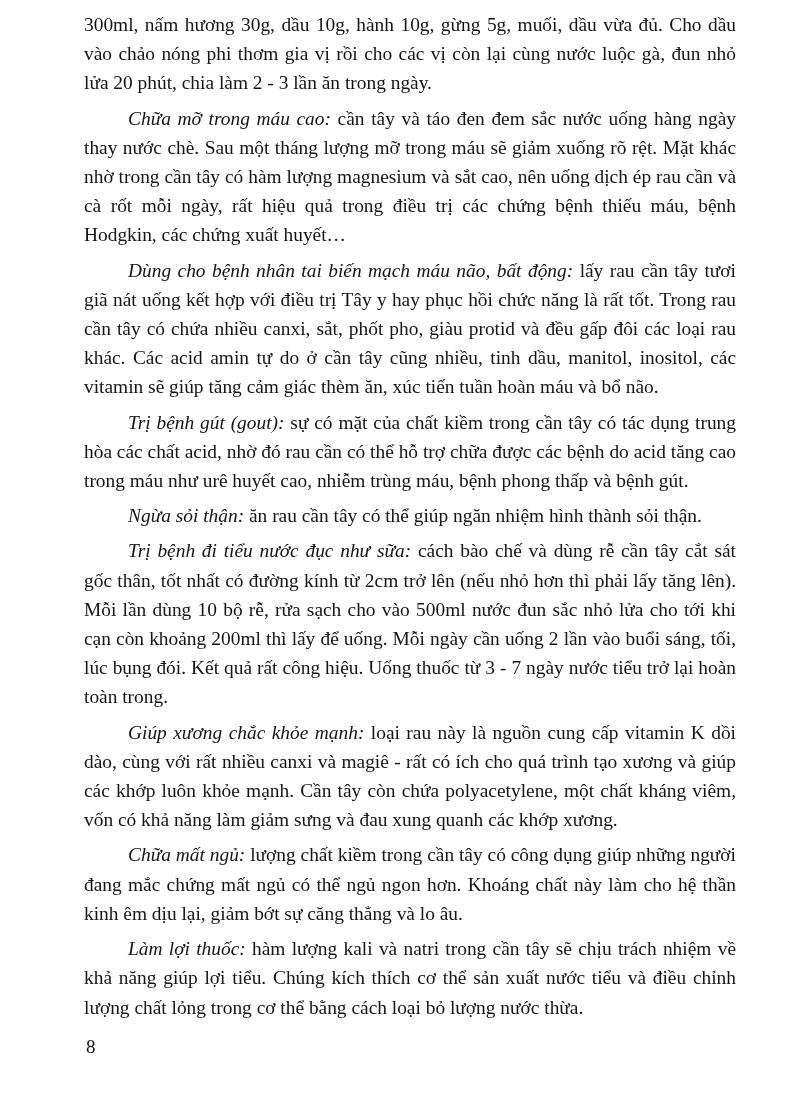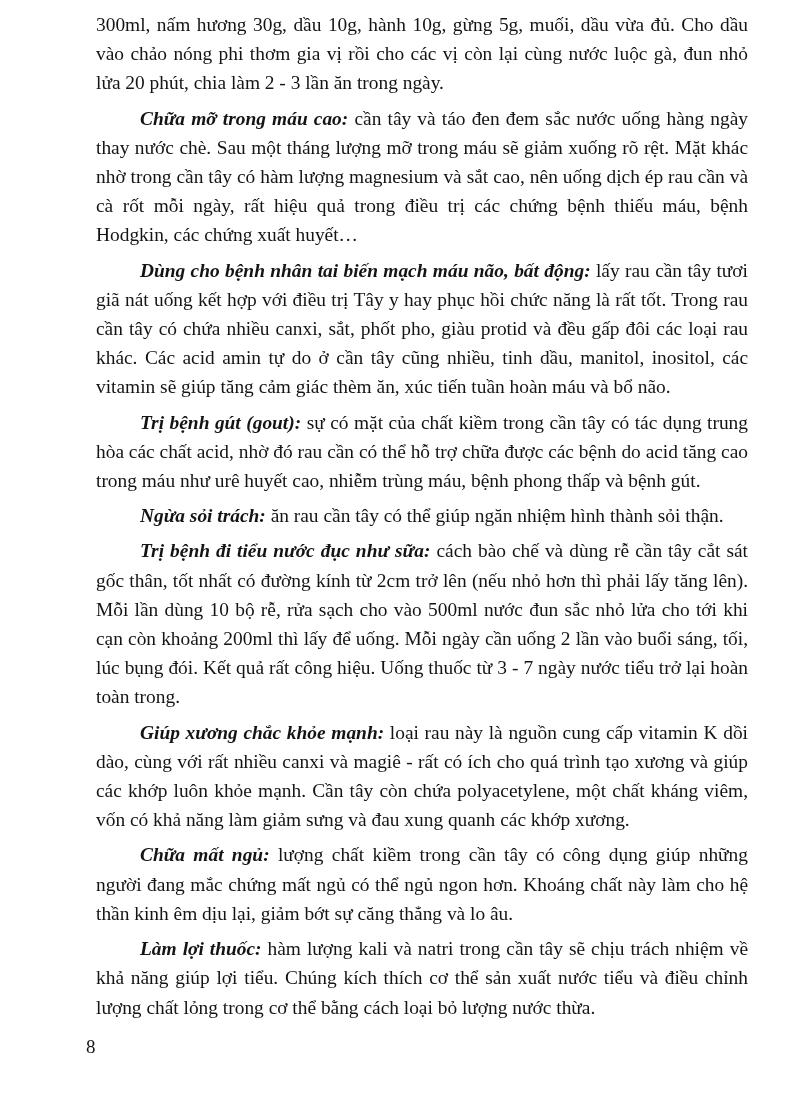--- a/index.html
+++ b/index.html
@@ -13,34 +13,33 @@
       position: relative;
       overflow: hidden;
       font-family: "Liberation Serif", "DejaVu Serif", serif;
       color: #141414;
     }
     .page {
       position: absolute;
       left: 84px;
       top: 10px;
       width: 652px;
-      margin-left: 12px;
     }
     .para {
       margin: 0 0 6px 0;
       font-size: 19.4px;
       line-height: 29.2px;
       text-align: justify;
       text-indent: 0;
     }
     .para.indented {
       text-indent: 44px;
     }
     .heading {
-      font-weight: bold;
+      font-weight: normal;
       font-style: italic;
     }
     .page-number {
       position: absolute;
       left: 86px;
       top: 1035px;
       font-size: 19px;
       line-height: 24px;
     }
   </style>
@@ -54,21 +53,21 @@
   <p class="para indented">
     <span class="heading">Chữa mỡ trong máu cao:</span><span> cần tây và táo đen đem sắc nước uống hàng ngày thay nước chè. Sau một tháng lượng mỡ trong máu sẽ giảm xuống rõ rệt. Mặt khác nhờ trong cần tây có hàm lượng magnesium và sắt cao, nên uống dịch ép rau cần và cà rốt mỗi ngày, rất hiệu quả trong điều trị các chứng bệnh thiếu máu, bệnh Hodgkin, các chứng xuất huyết…</span>
   </p>
   <p class="para indented">
     <span class="heading">Dùng cho bệnh nhân tai biến mạch máu não, bất động:</span><span> lấy rau cần tây tươi giã nát uống kết hợp với điều trị Tây y hay phục hồi chức năng là rất tốt. Trong rau cần tây có chứa nhiều canxi, sắt, phốt pho, giàu protid và đều gấp đôi các loại rau khác. Các acid amin tự do ở cần tây cũng nhiều, tinh dầu, manitol, inositol, các vitamin sẽ giúp tăng cảm giác thèm ăn, xúc tiến tuần hoàn máu và bổ não.</span>
   </p>
   <p class="para indented">
     <span class="heading">Trị bệnh gút (gout):</span><span> sự có mặt của chất kiềm trong cần tây có tác dụng trung hòa các chất acid, nhờ đó rau cần có thể hỗ trợ chữa được các bệnh do acid tăng cao trong máu như urê huyết cao, nhiễm trùng máu, bệnh phong thấp và bệnh gút.</span>
   </p>
   <p class="para indented">
-    <span class="heading">Ngừa sỏi trách:</span><span> ăn rau cần tây có thể giúp ngăn nhiệm hình thành sỏi thận.</span>
+    <span class="heading">Ngừa sỏi thận:</span><span> ăn rau cần tây có thể giúp ngăn nhiệm hình thành sỏi thận.</span>
   </p>
   <p class="para indented">
     <span class="heading">Trị bệnh đi tiểu nước đục như sữa:</span><span> cách bào chế và dùng rễ cần tây cắt sát gốc thân, tốt nhất có đường kính từ 2cm trở lên (nếu nhỏ hơn thì phải lấy tăng lên). Mỗi lần dùng 10 bộ rễ, rửa sạch cho vào 500ml nước đun sắc nhỏ lửa cho tới khi cạn còn khoảng 200ml thì lấy để uống. Mỗi ngày cần uống 2 lần vào buổi sáng, tối, lúc bụng đói. Kết quả rất công hiệu. Uống thuốc từ 3 - 7 ngày nước tiểu trở lại hoàn toàn trong.</span>
   </p>
   <p class="para indented">
     <span class="heading">Giúp xương chắc khỏe mạnh:</span><span> loại rau này là nguồn cung cấp vitamin K dồi dào, cùng với rất nhiều canxi và magiê - rất có ích cho quá trình tạo xương và giúp các khớp luôn khỏe mạnh. Cần tây còn chứa polyacetylene, một chất kháng viêm, vốn có khả năng làm giảm sưng và đau xung quanh các khớp xương.</span>
   </p>
   <p class="para indented">
     <span class="heading">Chữa mất ngủ:</span><span> lượng chất kiềm trong cần tây có công dụng giúp những người đang mắc chứng mất ngủ có thể ngủ ngon hơn. Khoáng chất này làm cho hệ thần kinh êm dịu lại, giảm bớt sự căng thẳng và lo âu.</span>
   </p>

